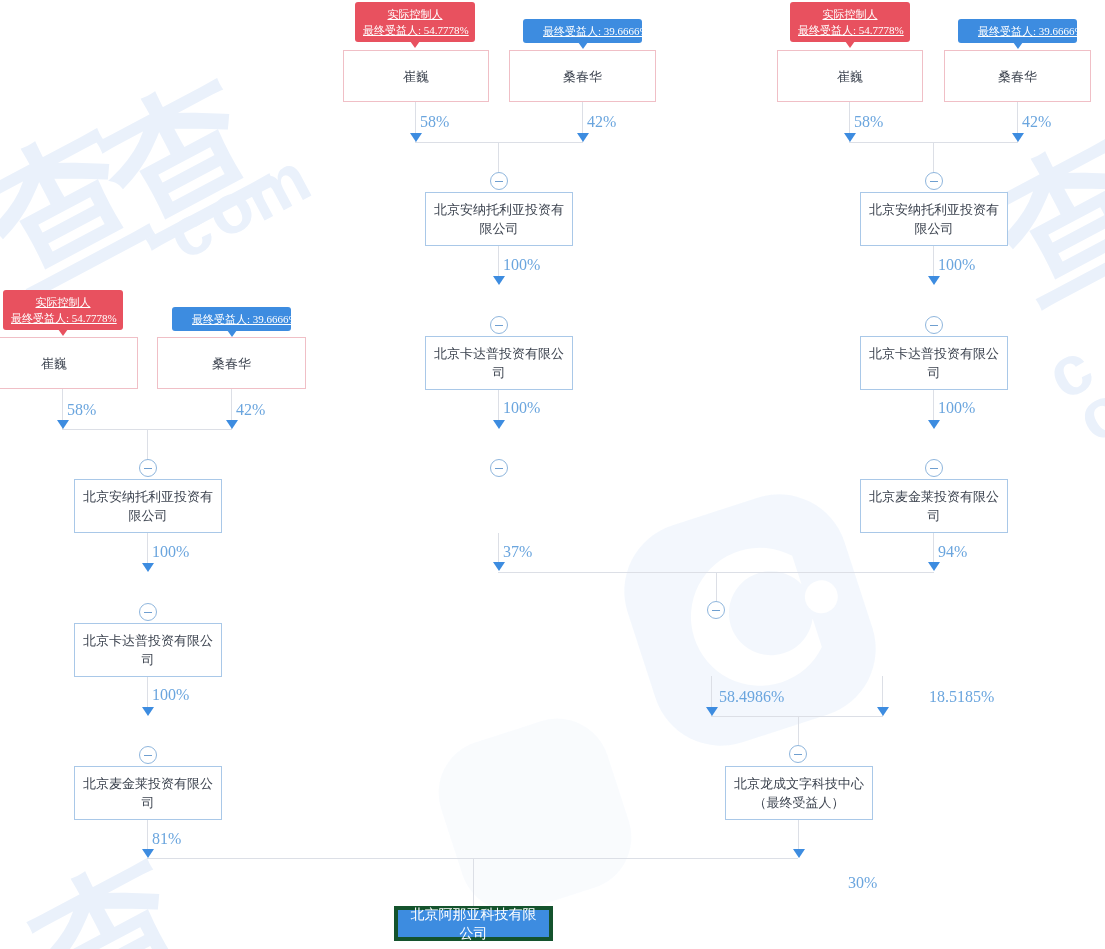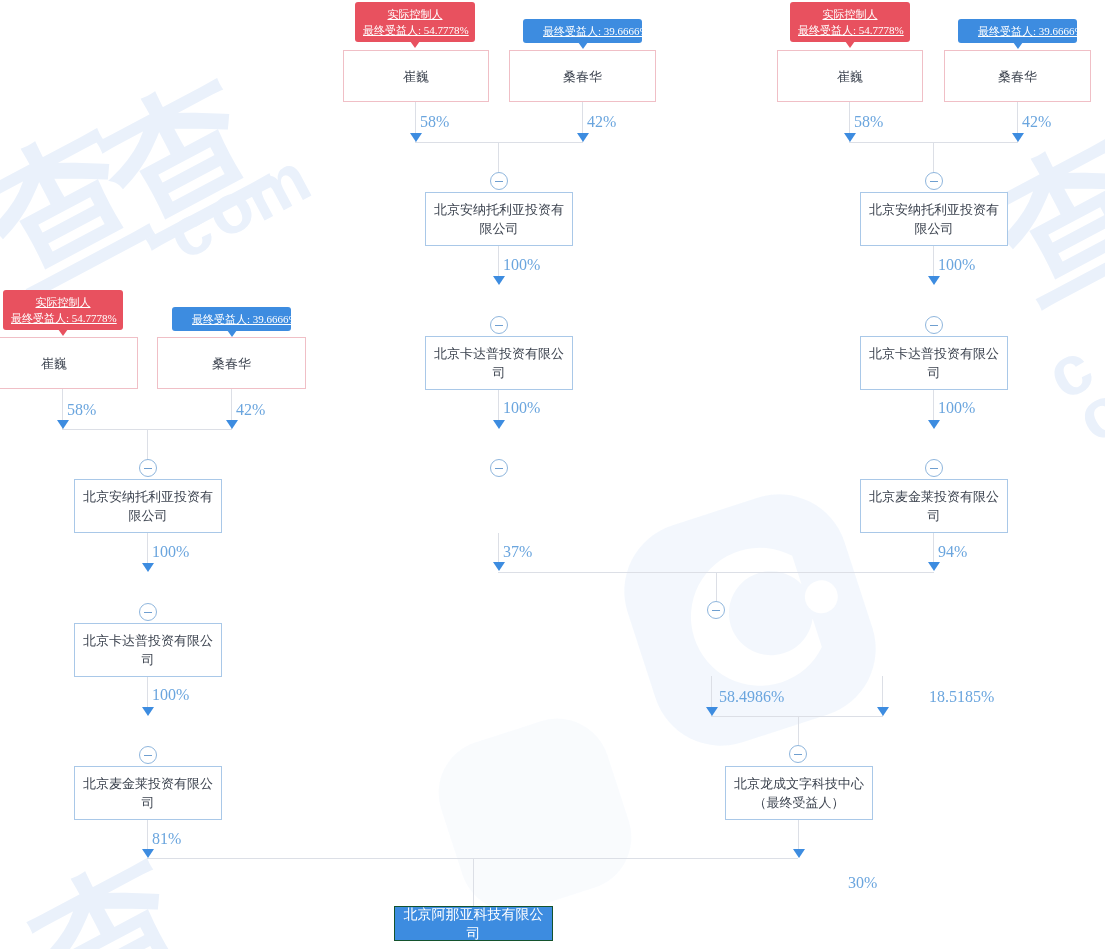--- a/index.html
+++ b/index.html
@@ -24,21 +24,21 @@
 
   
   .node{
     position:absolute;box-sizing:border-box;background:#fff;
     display:flex;align-items:center;justify-content:center;text-align:center;
     font-size:13px;color:#3d4450;line-height:19px;padding:4px 8px;
   }
   .node.company{border:1px solid #a9c8e8;}
   .node.person{border:1px solid #f0bfc6;}
   .node.target{
-    border:1px solid #14532d;background:#3d8ce0;color:#fff;font-size:14px;
+    border:4px solid #14532d;background:#3d8ce0;color:#fff;font-size:14px;
   }
 
   
   .badge{
     position:absolute;box-sizing:border-box;color:#fff;text-align:center;
     font-size:11px;line-height:16px;padding:4px 8px;border-radius:3px;
     font-family:"Liberation Serif","DejaVu Serif",serif;white-space:nowrap;
   }
   .badge.ctrl{background:#e8515f;}
   .badge.bene{background:#3d8ce0;padding-left:20px;}

